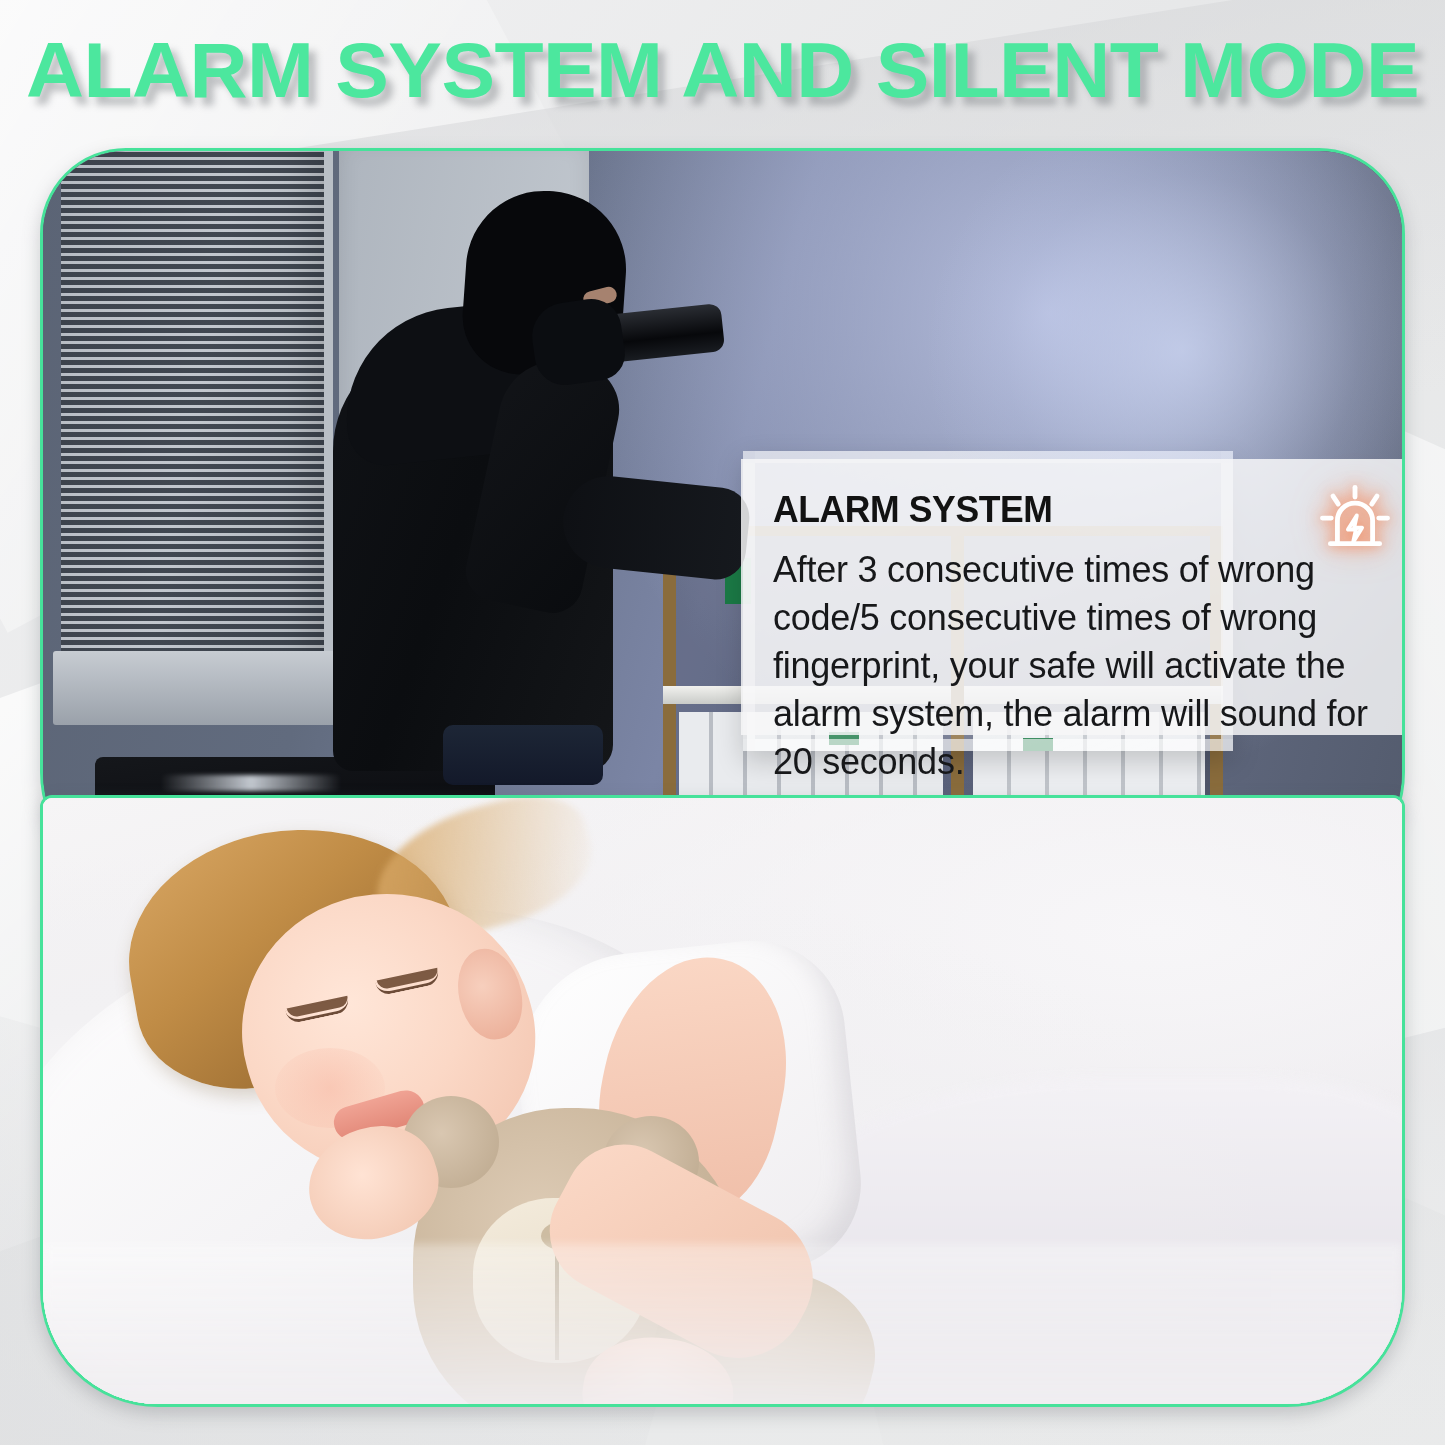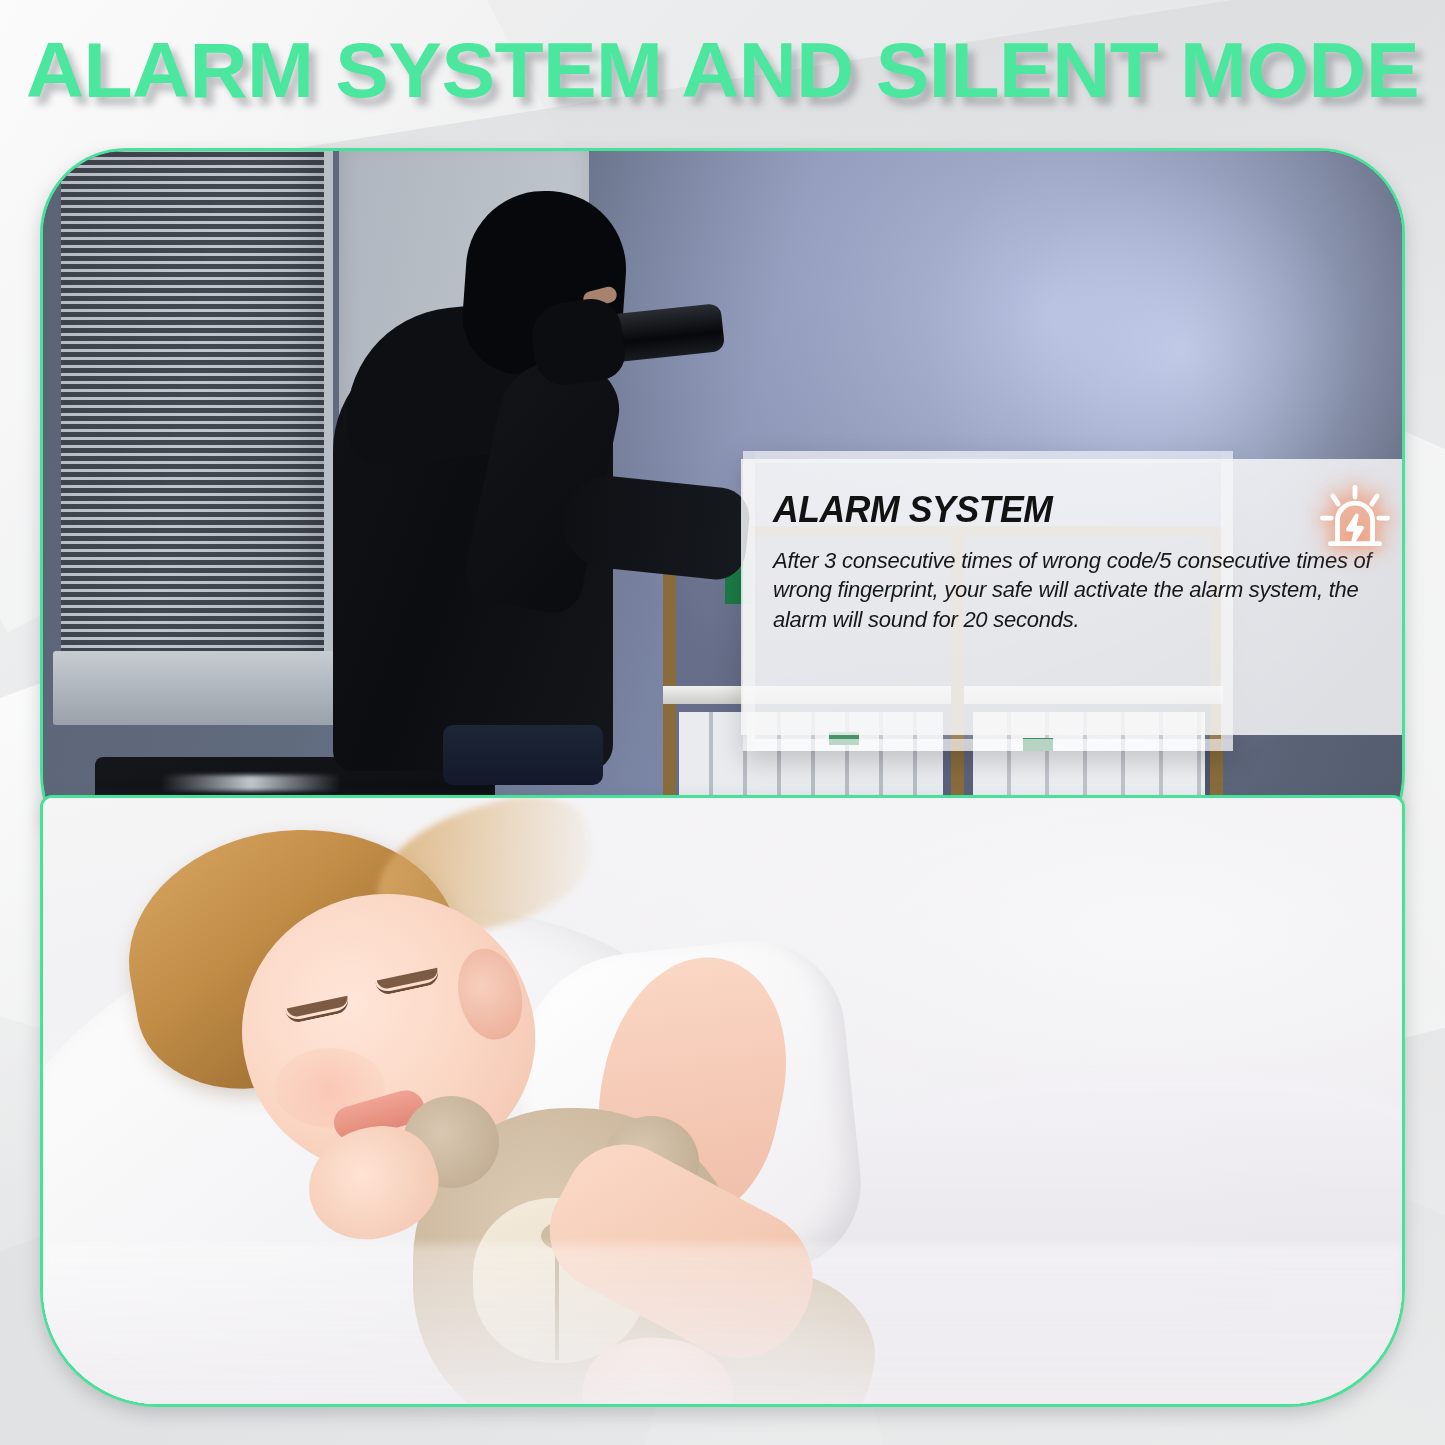--- a/index.html
+++ b/index.html
@@ -84,21 +84,20 @@
     border: 3px solid #46e29a;
     box-shadow: 0 7px 18px rgba(90,95,100,0.28);
   }
   .panel-alarm {
     left: 40px;
     top: 148px;
     width: 1365px;
     height: 742px;
     border-radius: 86px 86px 118px 118px;
     background: #565f6f;
-    font-style: italic;
   }
   .panel-silent {
     left: 40px;
     top: 795px;
     width: 1365px;
     height: 612px;
     border-radius: 12px 12px 118px 118px;
     background: #e6e4e6;
   }
 
@@ -496,21 +495,21 @@
     font-weight: bold;
     font-size: 37px;
     letter-spacing: -0.4px;
     color: #121212;
     margin-bottom: 15px;
     transform: scaleX(0.96);
     transform-origin: left center;
   }
   .card-body {
     font-family: "Liberation Sans", sans-serif;
-    font-size: 22px;
+    font-size: 36px;
     line-height: 1.33;
     color: #17181a;
     letter-spacing: -0.25px;
   }
 
   
   .card-icon {
     position: absolute;
     top: 16px;
     right: 22px;

